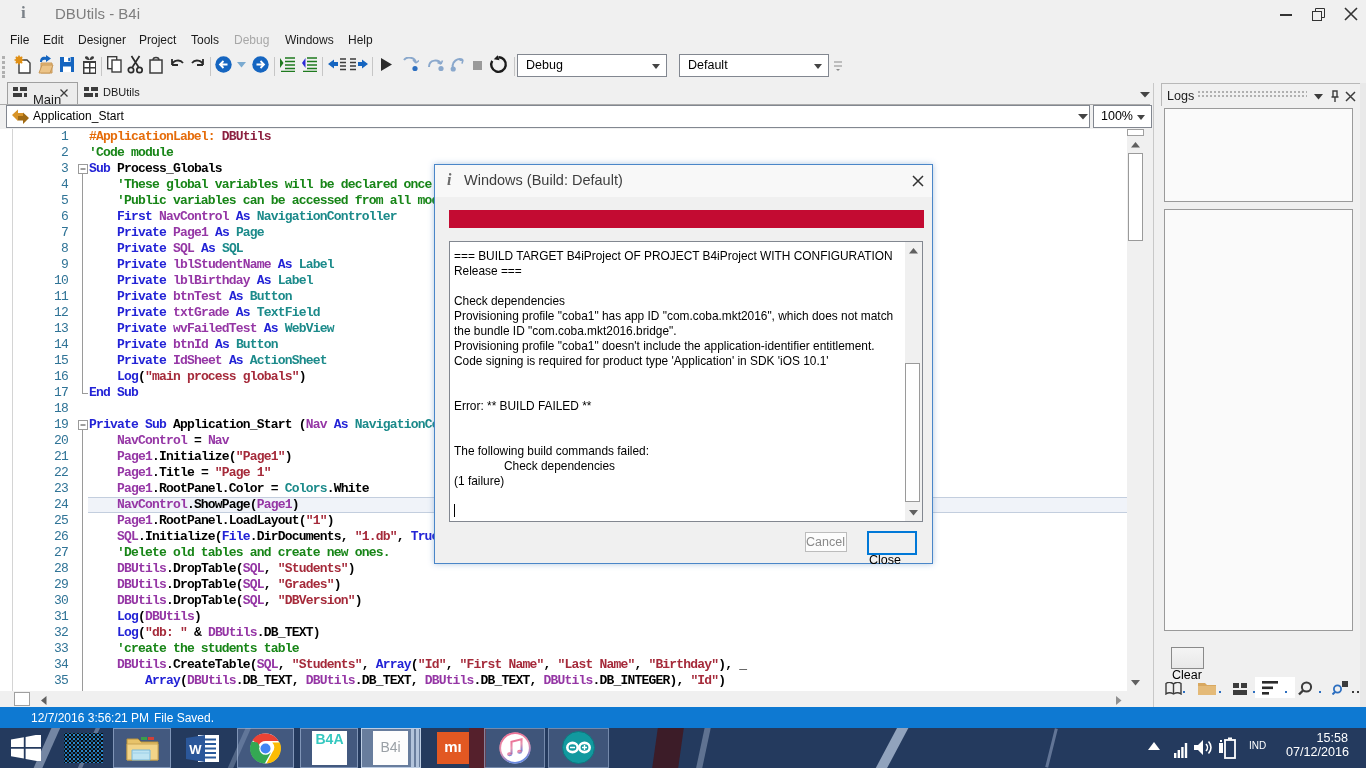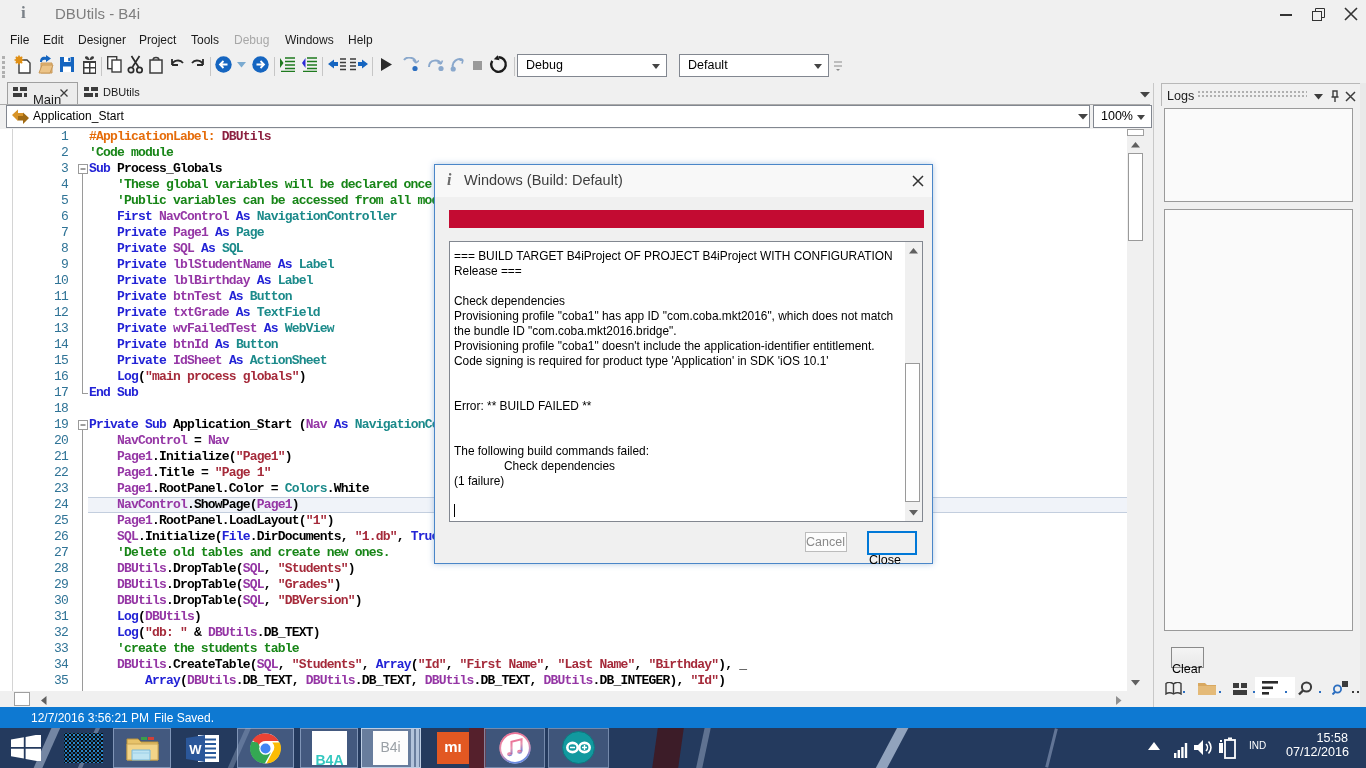--- a/index.html
+++ b/index.html
@@ -355,21 +355,21 @@
       <path d="M0 0 H9 L4.5 5.5 Z" fill="#3c3c3c"></path>
     </svg>
   <svg style="position:absolute;left:174px;top:7px" width="10" height="13">
       <path d="M3 1 H7 V7 H3 Z M1.5 7 H8.5 M5 7 V12" stroke="#3c3c3c" stroke-width="1.4" fill="none"></path>
     </svg>
   <svg style="position:absolute;left:189px;top:8px" width="11" height="11">
       <path d="M1 1 L10 10 M10 1 L1 10" stroke="#3c3c3c" stroke-width="1.5"></path>
     </svg>
   <div class="wbox" style="left:8px;top:25px;width:189px;height:94px"></div>
   <div class="wbox" style="left:8px;top:126px;width:189px;height:422px"></div>
-  <div style="position:absolute;left:15px;top:564px;width:33px;height:21px;background:linear-gradient(#f4f4f4,#e8e8e8);border:1px solid #8a8a8a;font-size:12.5px;text-align:left;padding-top:14px">Clear</div>
+  <div style="position:absolute;left:15px;top:564px;width:33px;height:21px;background:linear-gradient(#f4f4f4,#e8e8e8);border:1px solid #8a8a8a;font-size:12.5px;text-align:left;padding-top:20px">Clear</div>
   <div style="position:absolute;left:99px;top:594px;width:40px;height:21px;background:#fff"></div>
   <svg style="position:absolute;left:9px;top:599px" width="17" height="13">
       <path d="M8.5 2 C6 0,3 0,1 1.5 V12 C3 10.5,6 10.5,8.5 12 C11 10.5,14 10.5,16 12 V1.5 C14 0,11 0,8.5 2 M8.5 2 V12" fill="none" stroke="#3c3c3c" stroke-width="1.4"></path>
     </svg>
   <svg style="position:absolute;left:42px;top:598px" width="18" height="14">
       <path d="M0 2 H7 L9 4 H18 V14 H0 Z" fill="#d8a860"></path>
       <path d="M0 5 H18 V14 H0 Z" fill="#e4ba78"></path>
     </svg>
   <svg style="position:absolute;left:77px;top:600px" width="14" height="12">
       <g fill="#3c3c3c">
@@ -452,21 +452,21 @@
   <svg style="position:absolute;left:250px;top:5px" width="31" height="31">
       <circle cx="15.5" cy="15.5" r="15" fill="#fff"></circle>
       <path d="M15.5 0.5 A15 15 0 0 1 28.5 8 L15.5 8 A7.5 7.5 0 0 0 8.6 12.5 L2.5 7 A15 15 0 0 1 15.5 0.5" fill="#ea4335"></path>
       <path d="M29.8 9.5 A15 15 0 0 1 16.5 30.4 L22.5 19 A7.5 7.5 0 0 0 22.3 9.5 Z" fill="#fbbc05"></path>
       <path d="M7.5 9.5 L13.8 20.8 A7.5 7.5 0 0 0 21 19.3 L14.8 30.5 A15 15 0 0 1 1.7 8.5 Z" fill="#34a853"></path>
       <circle cx="15.5" cy="15.5" r="6.3" fill="#fff"></circle>
       <circle cx="15.5" cy="15.5" r="5" fill="#4285f4"></circle>
     </svg>
 
   <div style="position:absolute;left:300px;top:0px;width:58px;height:40px;background:rgba(125,150,190,.35);border:1px solid rgba(170,190,220,.6)"></div>
-  <div style="position:absolute;left:312px;top:3px;width:35px;height:34px;background:#fff;color:#35c8c0;font-size:14px;font-weight:bold;text-align:center;padding-top:21px">B4A</div>
+  <div style="position:absolute;left:312px;top:3px;width:35px;height:34px;background:#fff;color:#35c8c0;font-size:14px;font-weight:bold;text-align:center;padding-top:0">B4A</div>
 
   <div style="position:absolute;left:361px;top:0px;width:60px;height:40px;background:rgba(160,180,210,.55);border:1px solid rgba(210,225,245,.8)"></div>
   <div style="position:absolute;left:411px;top:1px;width:3px;height:38px;background:rgba(210,225,245,.7)"></div>
   <div style="position:absolute;left:416px;top:1px;width:3px;height:38px;background:rgba(210,225,245,.7)"></div>
   <div style="position:absolute;left:373px;top:3px;width:35px;height:34px;background:#fdfdfd;color:#9aa0a6;font-size:14px;text-align:center;padding-top:8px">B4i</div>
 
   <div style="position:absolute;left:437px;top:4px;width:32px;height:32px;background:#e25822;color:#fff;font-size:15px;font-weight:bold;text-align:center;padding-top:6px">mı</div>
 
   <div style="position:absolute;left:484px;top:0px;width:61px;height:40px;background:rgba(125,150,190,.3);border:1px solid rgba(170,190,220,.5)"></div>
   <svg style="position:absolute;left:499px;top:4px" width="32" height="32">

